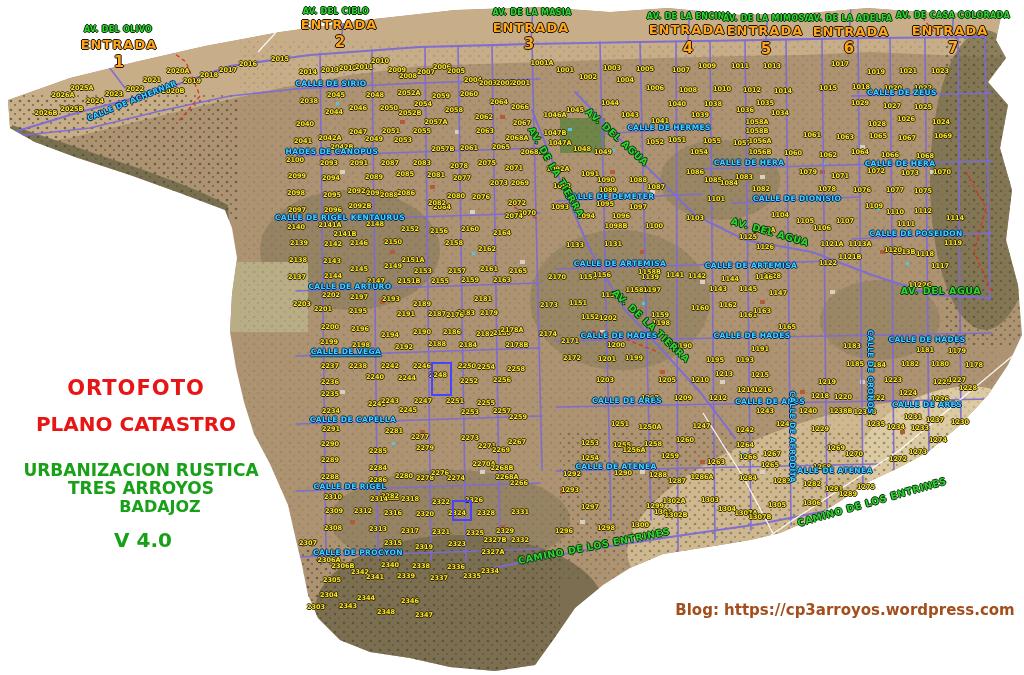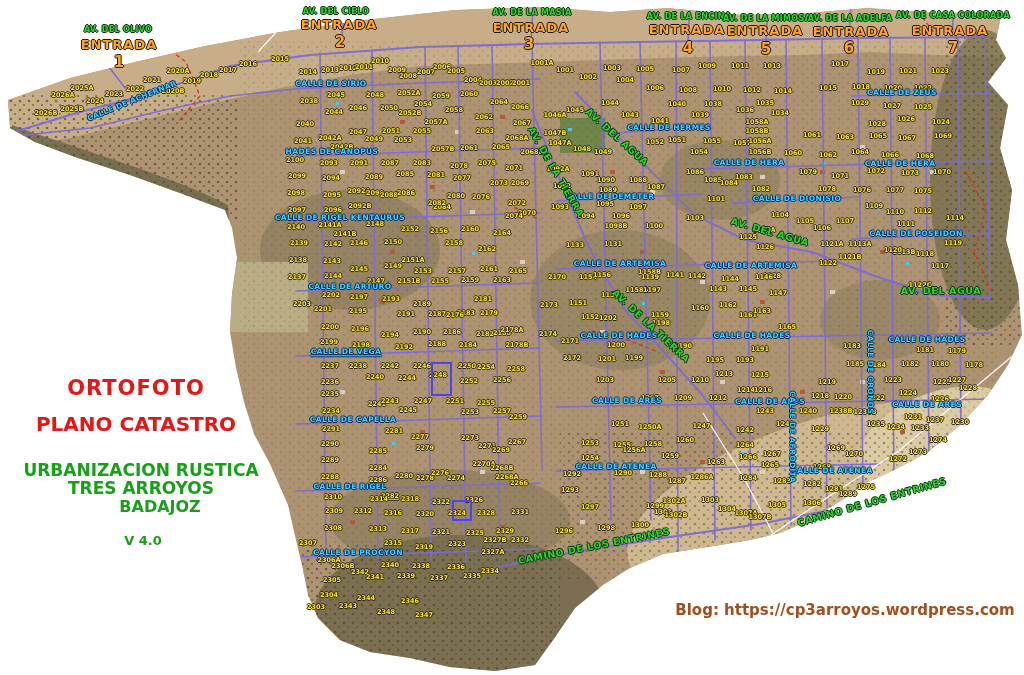--- a/index.html
+++ b/index.html
@@ -735,16 +735,16 @@
       <span class="lbl ent-num" style="left: 953px; top: 48px;">7</span>
       <div class="hbox" style="left: 431px; top: 362px; width: 17px; height: 30px;"></div>
       <div class="hbox" style="left: 452px; top: 500px; width: 16px; height: 17px;"></div>
     </div>
 
   <div class="title-red" style="left:136px;top:388px;font-size:21px;letter-spacing:1px;">ORTOFOTO</div>
   <div class="title-red" style="left:136px;top:424px;font-size:20px;">PLANO CATASTRO</div>
   <div class="title-green" style="left:141px;top:470px;font-size:17px;">URBANIZACION RUSTICA</div>
   <div class="title-green" style="left:141px;top:488px;font-size:17px;">TRES ARROYOS</div>
   <div class="title-green" style="left:141px;top:506px;font-size:16px;margin-left:19px;">BADAJOZ</div>
-  <div class="title-green" style="left:143px;top:540px;font-size:13px;">V 4.0</div>
+  <div class="title-green" style="left:143px;top:540px;font-size:20px;">V 4.0</div>
   <div class="blog" style="left:845px;top:610px;">Blog: https://cp3arroyos.wordpress.com</div>
 
 </div>
 
 </body></html>

